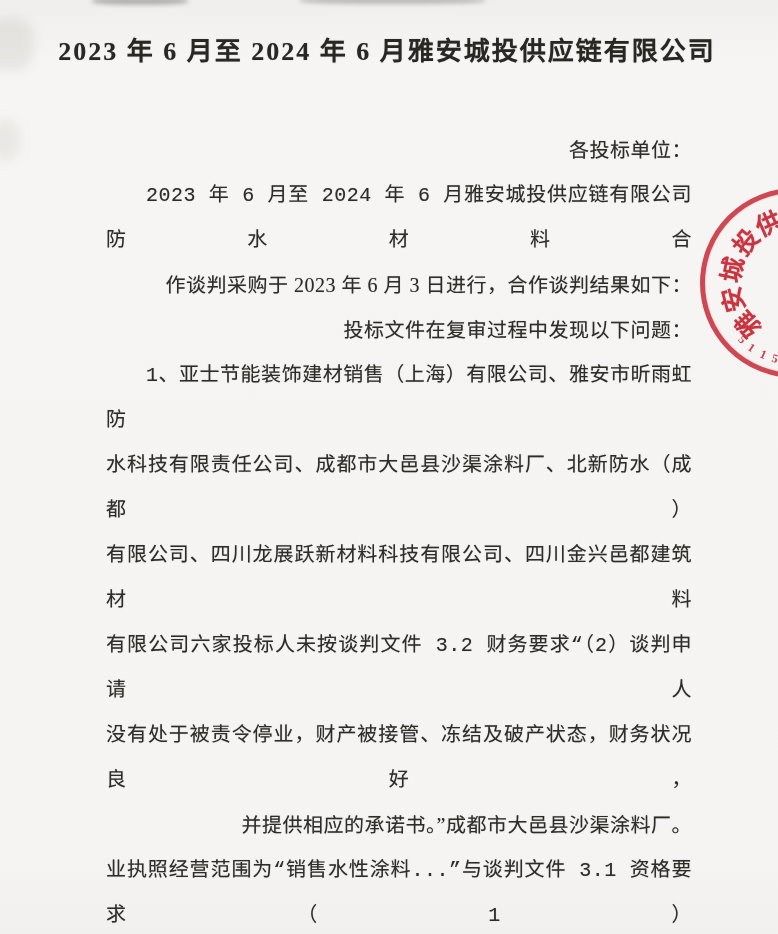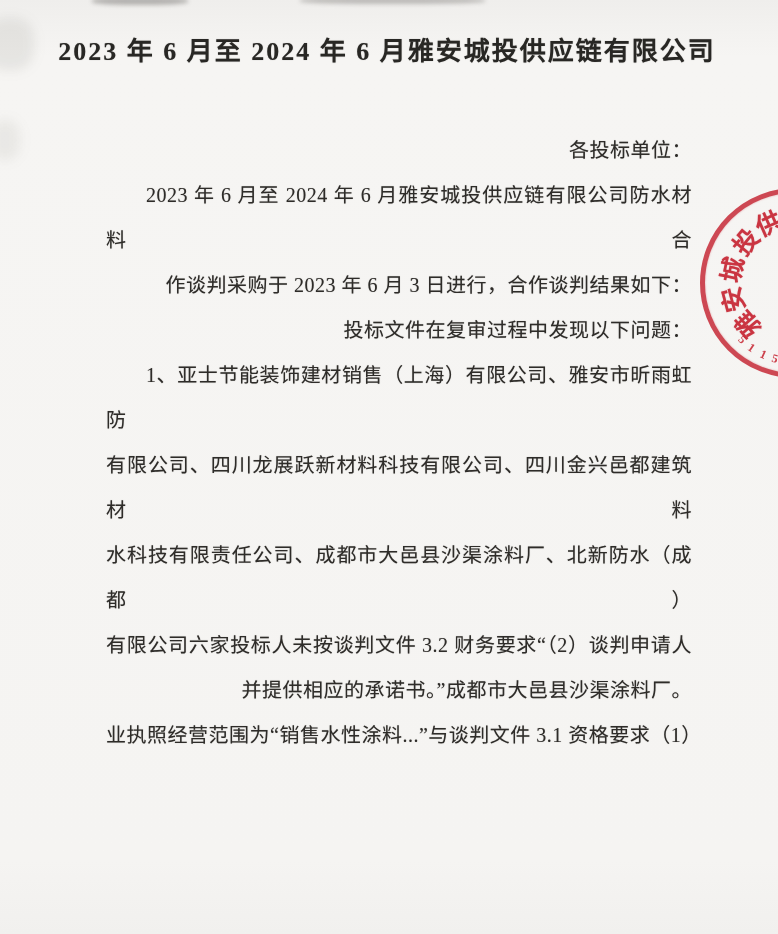--- a/index.html
+++ b/index.html
@@ -47,20 +47,21 @@
   }
   .line {
     display: block;
     white-space: nowrap;
     text-align: right;
   }
   .line.fill {
     white-space: normal;
     text-align: justify;
     text-align-last: justify;
+    font-family: Liberation Mono, monospace;
   }
   .line.indent {
     text-indent: 2em;
   }
   
   .seal {
     position: absolute;
     left: 700px;
     top: 188px;
     width: 190px;
@@ -134,23 +135,24 @@
   <div class="title-block">
     <div class="title-line">2023 年 6 月至 2024 年 6 月雅安城投供应链有限公司</div>
   </div>
 
   <div class="doc-text">
     <span class="line">各投标单位：</span>
     <span class="line indent fill">2023 年 6 月至 2024 年 6 月雅安城投供应链有限公司防水材料合</span>
     <span class="line">作谈判采购于 2023 年 6 月 3 日进行，合作谈判结果如下：</span>
     <span class="line">投标文件在复审过程中发现以下问题：</span>
     <span class="line indent fill">1、亚士节能装饰建材销售（上海）有限公司、雅安市昕雨虹防</span>
+    <span class="line fill">水科技有限责任公司、成都市大邑县沙渠涂料厂、北新防水（成都）</span>
     <span class="line fill">有限公司、四川龙展跃新材料科技有限公司、四川金兴邑都建筑材料</span>
-    <span class="line fill">水科技有限责任公司、成都市大邑县沙渠涂料厂、北新防水（成都）</span>
     <span class="line fill">有限公司六家投标人未按谈判文件 3.2 财务要求“（2）谈判申请人</span>
+    <span class="line fill">没有处于被责令停业，财产被接管、冻结及破产状态，财务状况良好，</span>
     <span class="line">并提供相应的承诺书。”成都市大邑县沙渠涂料厂。</span>
     <span class="line fill">业执照经营范围为“销售水性涂料...”与谈判文件 3.1 资格要求（1）</span>
 
   </div>
 
   <div class="seal">
     <div class="seal-ring"></div>
     <span class="seal-char c0">雅</span>
     <span class="seal-char c1">安</span>
     <span class="seal-char c2">城</span>

